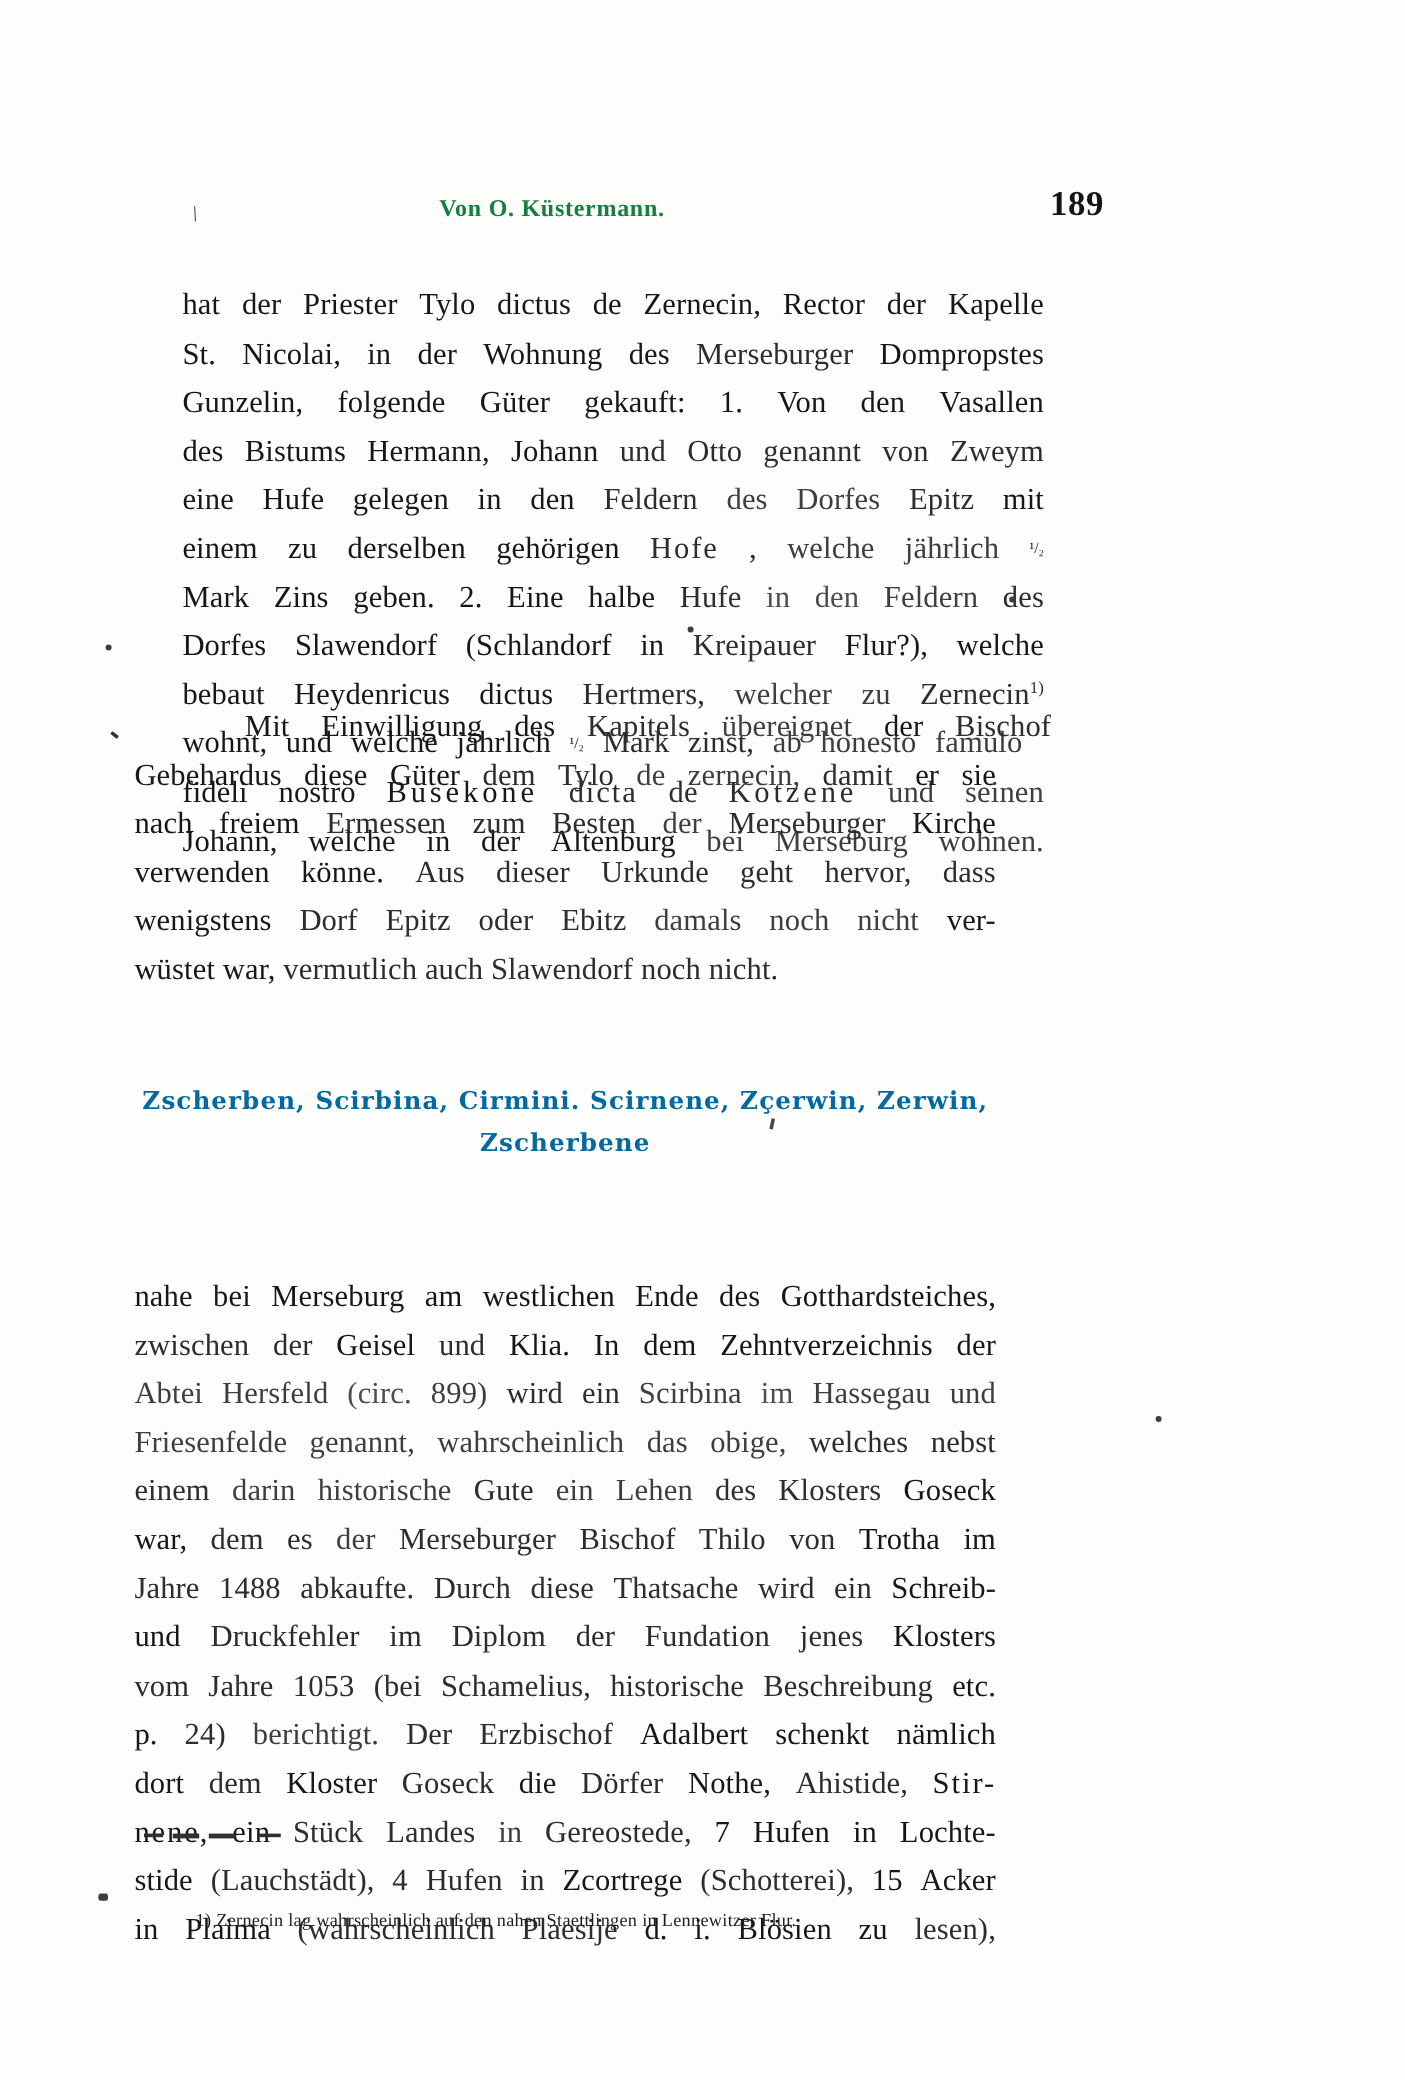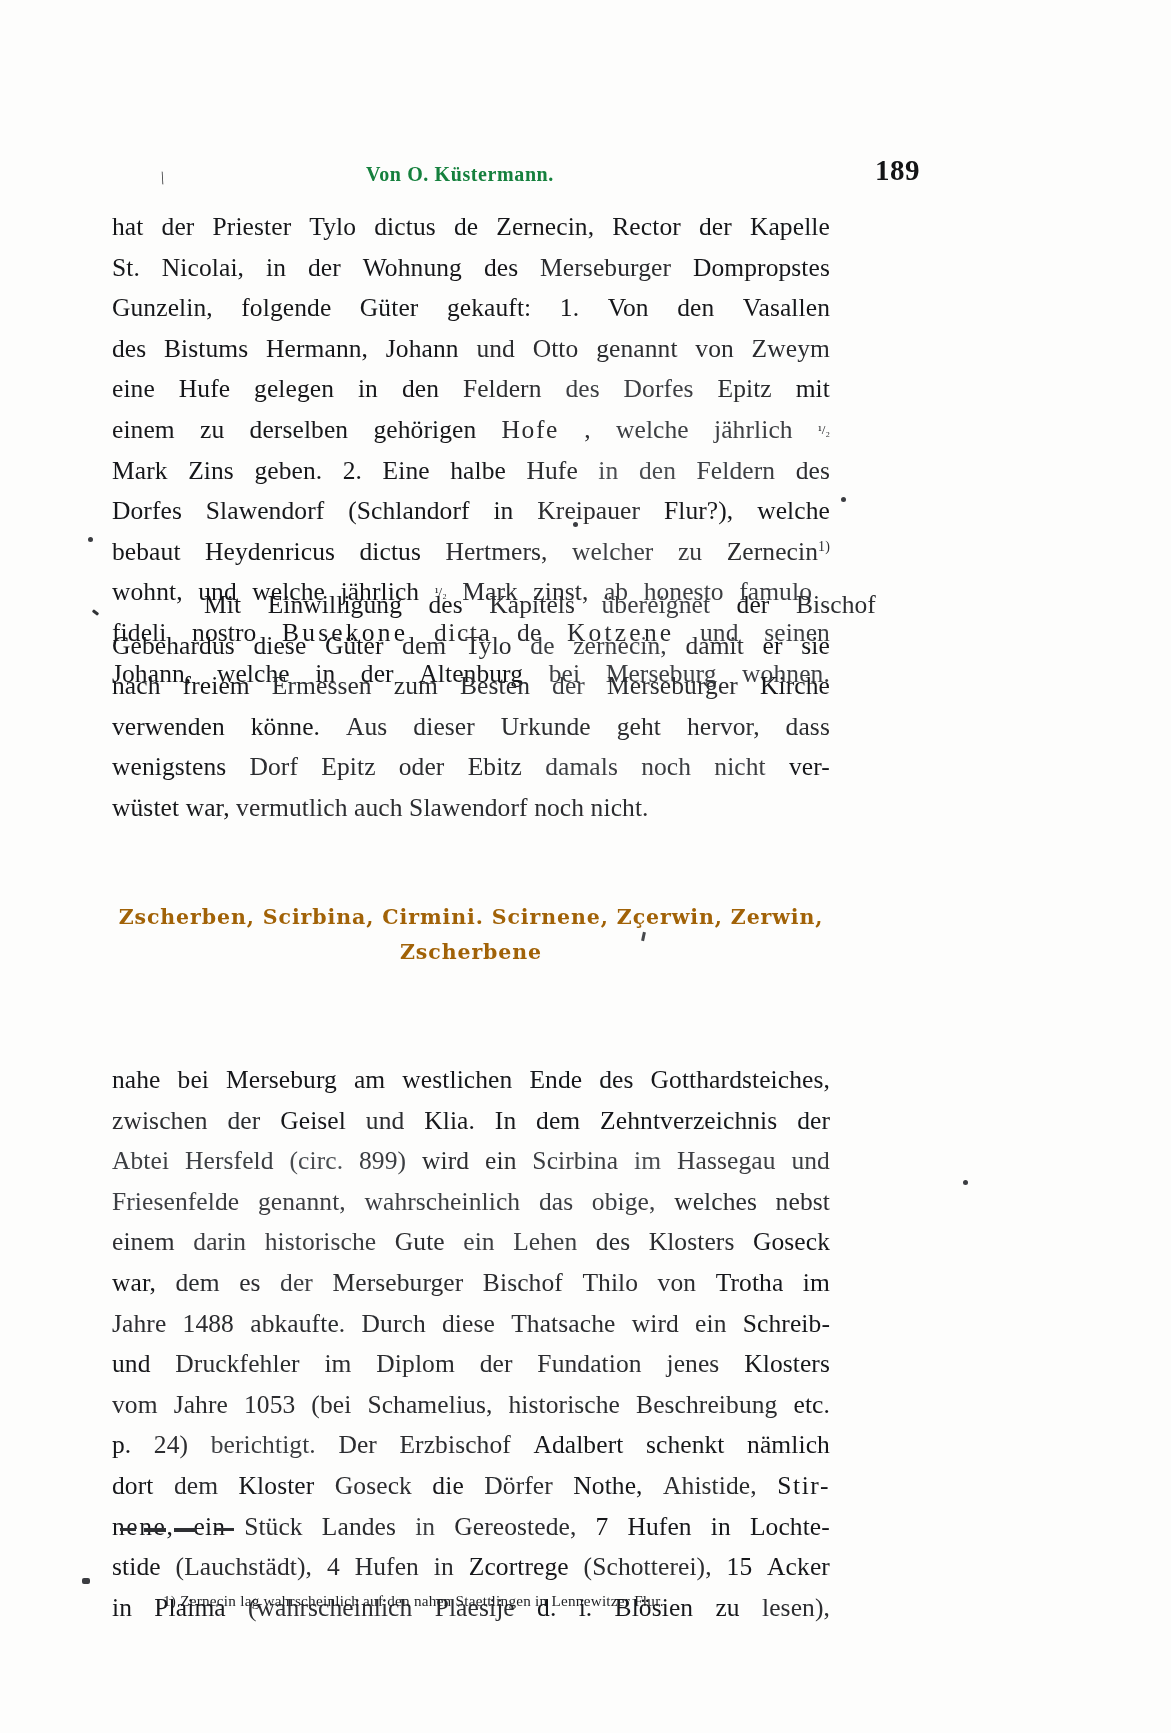--- a/index.html
+++ b/index.html
@@ -74,21 +74,21 @@
 
   
   .textblock {
     position: absolute;
     left: 112px;
     width: 718px;
     font-size: 25.5px;
     line-height: 40.6px;
     color: #16171a;
   }
-  .para-1 { top: 207px; }
+  .para-1 { top: 234px; margin-left: 40px; }
   .para-2 { top: 585px; }
   .para-3 { top: 1060px; }
 
   .ln {
     display: block;
     white-space: nowrap;
     font-weight: 400;
     letter-spacing: 0.1px;
   }
 
@@ -130,21 +130,21 @@
     position: absolute;
     left: 112px;
     top: 900px;
     width: 718px;
     text-align: center;
     font-family: "DejaVu Serif", "Liberation Serif", serif;
     font-weight: 700;
     font-size: 20.5px;
     letter-spacing: 0.9px;
     line-height: 35px;
-    color: #a16207;
+    color: #0369a1;
   }
   .section-heading .hl2 { display: block; }
 
   .heading-speck {
     position: absolute;
     left: 642px;
     top: 932px;
     width: 3px;
     height: 9px;
     background: #46484c;

